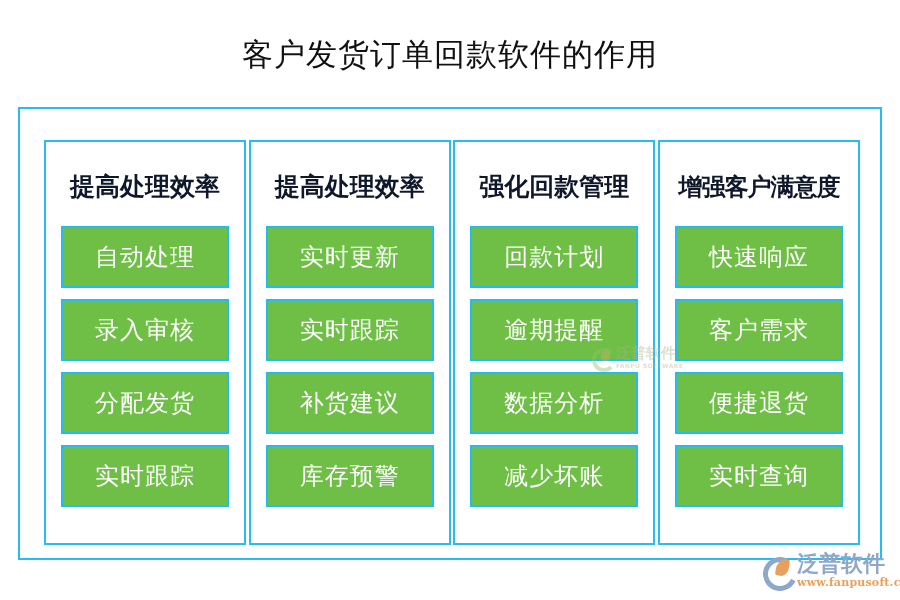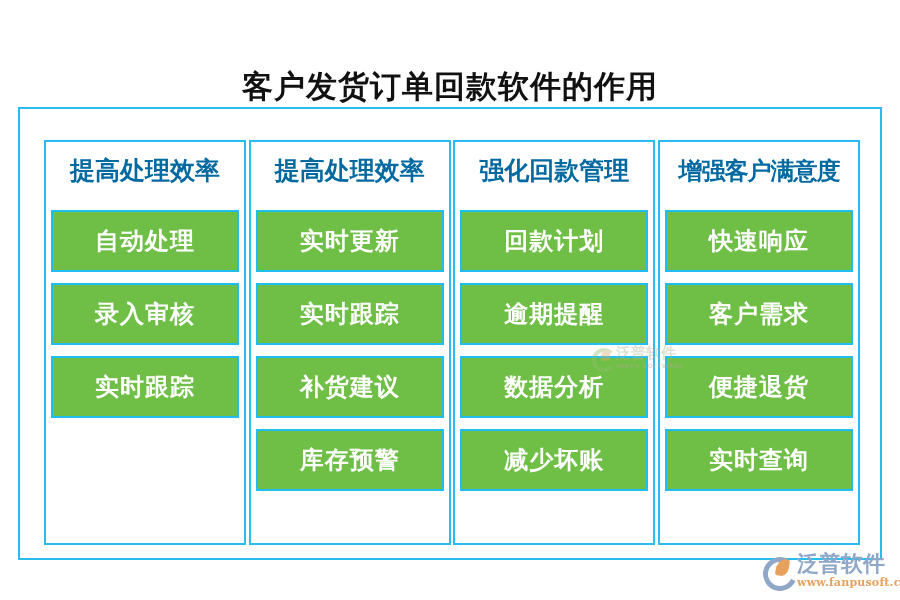--- a/index.html
+++ b/index.html
@@ -17,26 +17,25 @@
 
   
   #page-title {
     position: absolute;
     left: 0;
     top: 34px;
     width: 900px;
     text-align: center;
     font-family: "DejaVu Serif", "Liberation Serif", serif;
     font-size: 31px;
-    font-weight: 700;
+    font-weight: 400;
     color: #111111;
     letter-spacing: 1px;
     line-height: 40px;
     white-space: nowrap;
-    margin-top: 32px;
   }
 
   
   #outer-frame {
     position: absolute;
     left: 18px;
     top: 107px;
     width: 864px;
     height: 453px;
     border: 2px solid #29bdef;
@@ -62,57 +61,57 @@
     border: 2px solid #29bdef;
     box-sizing: border-box;
     background: #ffffff;
     display: flex;
     flex-direction: column;
     align-items: center;
     position: relative;
   }
 
   .column-header {
-    margin-top: 12px;
+    margin-top: 28px;
     font-family: "DejaVu Serif", "Liberation Serif", serif;
     font-size: 25px;
     font-weight: 700;
-    color: #0369a1;
+    color: #0f172a;
     line-height: 34px;
     white-space: nowrap;
     text-align: center;
     letter-spacing: 0px;
   }
 
   .column-header.wide {
     font-size: 24px;
     letter-spacing: -1px;
   }
 
   .items {
     margin-top: 22px;
     width: 100%;
     display: flex;
     flex-direction: column;
     align-items: center;
   }
 
   .item-box {
-    width: 188px;
+    width: 168px;
     height: 62px;
     box-sizing: border-box;
     background: #6fbf46;
     border: 2px solid #21bdf0;
     margin-bottom: 11px;
     display: flex;
     align-items: center;
     justify-content: center;
     font-family: "DejaVu Serif", "Liberation Serif", serif;
     font-size: 24px;
-    font-weight: 700;
+    font-weight: 400;
     color: #ffffff;
     letter-spacing: 1px;
     white-space: nowrap;
   }
 
   
   #watermark {
     position: absolute;
     left: 592px;
     top: 336px;
@@ -235,20 +234,21 @@
 
 <div id="outer-frame"></div>
 
 <div id="columns">
 
   <div class="column">
     <div class="column-header">提高处理效率</div>
     <div class="items">
       <div class="item-box">自动处理</div>
       <div class="item-box">录入审核</div>
+      <div class="item-box">分配发货</div>
       <div class="item-box">实时跟踪</div>
     </div>
   </div>
 
   <div class="column">
     <div class="column-header">提高处理效率</div>
     <div class="items">
       <div class="item-box">实时更新</div>
       <div class="item-box">实时跟踪</div>
       <div class="item-box">补货建议</div>

